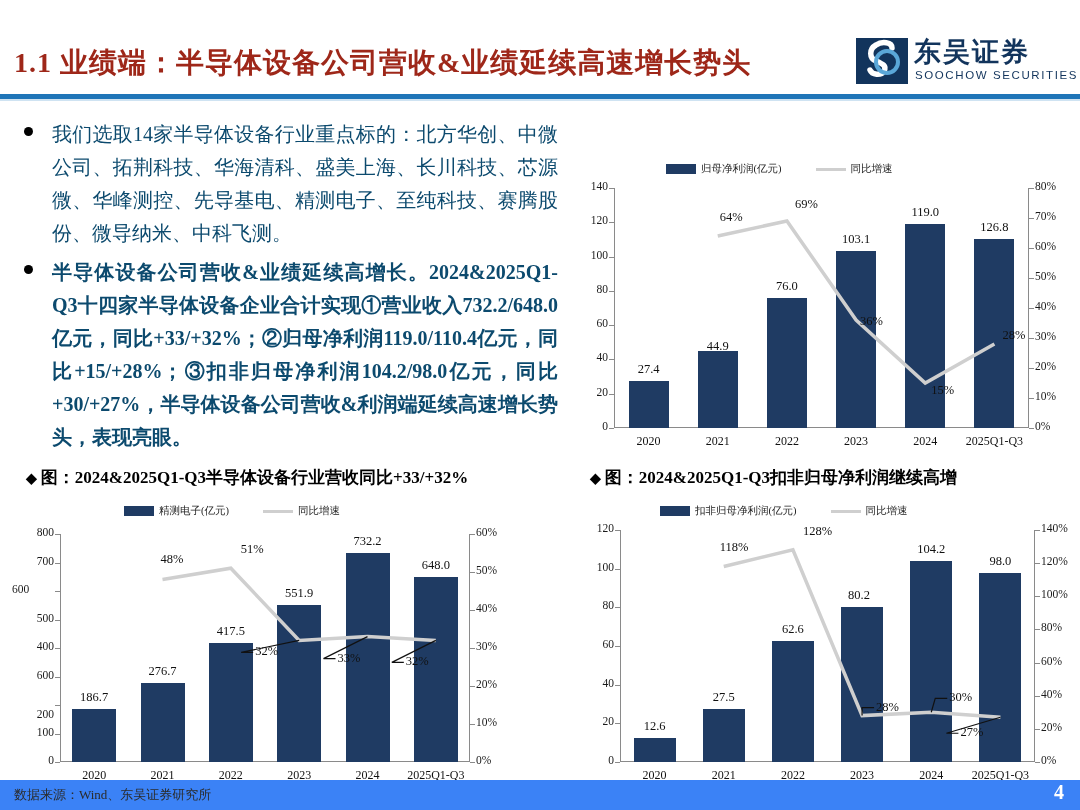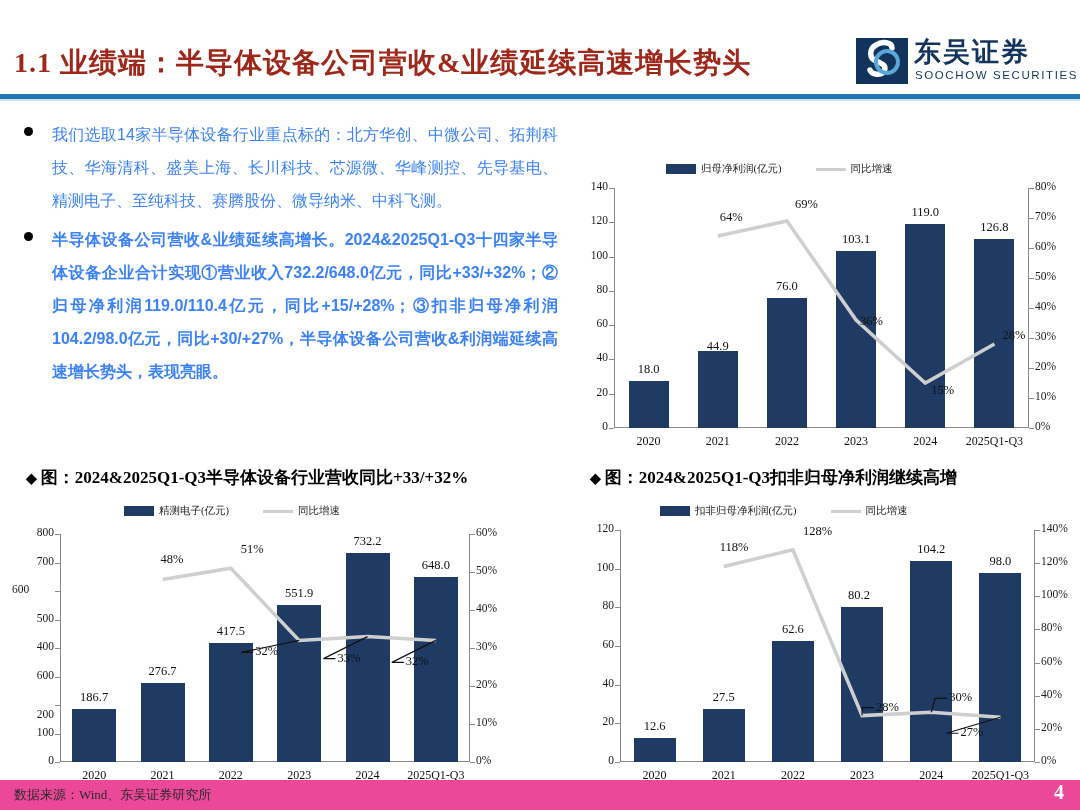--- a/index.html
+++ b/index.html
@@ -25,21 +25,21 @@
 
   .logo{position:absolute;right:14px;top:36px;width:210px;height:56px;}
   .logo-mark{position:absolute;left:0;top:2px;width:52px;height:46px;}
   .logo-cn{position:absolute;left:58px;top:-2px;font-size:27px;font-weight:bold;color:#12345c;letter-spacing:2px;white-space:nowrap;font-family:"Liberation Sans",sans-serif;}
   .logo-en{position:absolute;left:59px;top:33px;font-size:11.5px;color:#12345c;letter-spacing:1.6px;white-space:nowrap;font-family:"Liberation Sans",sans-serif;}
 
   
   .bullets{position:absolute;left:18px;top:118px;width:540px;}
   .bullet{position:relative;padding-left:34px;margin-bottom:6px;}
   .dot{position:absolute;left:6px;top:9px;width:9px;height:9px;background:#000;border-radius:50%;}
-  .btext{font-size:16px;line-height:33px;color:#3b82f6;text-align:justify;font-family:Liberation Sans, sans-serif;}
+  .btext{font-size:20px;line-height:33px;color:#0c4a6e;text-align:justify;font-family:Liberation Serif, serif;}
   .btext.bold{font-weight:bold;}
 
   
   .chart-block{position:absolute;}
   .chart-title{font-size:17px;font-weight:bold;color:#000;white-space:nowrap;font-family:"Liberation Serif",serif;}
   .chart-title .dia{font-size:14px;margin-right:4px;}
   .legend{position:absolute;display:flex;align-items:center;gap:34px;font-size:10.5px;color:#222;font-family:"Liberation Serif",serif;}
   .lg{display:flex;align-items:center;gap:5px;white-space:nowrap;}
   .lg-swatch{width:30px;height:10px;background:#1F3B63;display:inline-block;}
   .lg-line{width:30px;height:3px;background:#cfcfcf;display:inline-block;}
@@ -50,21 +50,21 @@
   .tick{position:absolute;width:5px;height:1px;background:#8a8a8a;}
   .tlabel{position:absolute;font-size:11.5px;color:#1a1a1a;white-space:nowrap;font-family:"Liberation Serif",serif;}
   .tlabel.l{text-align:right;}
   .bar{position:absolute;background:#1F3B63;}
   .bar-label{position:absolute;font-size:12.5px;color:#111;white-space:nowrap;text-align:center;font-family:"Liberation Serif",serif;}
   .cat-label{position:absolute;font-size:12px;color:#111;white-space:nowrap;text-align:center;font-family:"Liberation Serif",serif;}
   .line-label{position:absolute;font-size:12.5px;color:#111;white-space:nowrap;font-family:"Liberation Serif",serif;}
   svg.series{position:absolute;left:0;top:0;overflow:visible;}
 
   
-  .footer{position:absolute;left:0;bottom:0;width:1080px;height:30px;background:#ec4899;}
+  .footer{position:absolute;left:0;bottom:0;width:1080px;height:30px;background:#3b82f6;}
   .footer-text{position:absolute;left:14px;top:6px;font-size:13px;color:#2b2b2b;font-family:"Liberation Serif",serif;white-space:nowrap;}
   .page-no{position:absolute;right:16px;top:1px;font-size:20px;color:#ffffff;font-weight:bold;font-family:"Liberation Serif",serif;}
 </style>
 </head>
 <body>
 
 <div class="page">
 
   <div class="header">
     <div class="title">1.1 业绩端：半导体设备公司营收&amp;业绩延续高速增长势头</div>
@@ -136,21 +136,21 @@
         <div class="tlabel" style="right:-50px;top:112px;width:44px;text-align:left;">40%</div>
         <div class="tick" style="right:-5px;top:90px;"></div>
         <div class="tlabel" style="right:-50px;top:82px;width:44px;text-align:left;">50%</div>
         <div class="tick" style="right:-5px;top:60px;"></div>
         <div class="tlabel" style="right:-50px;top:52px;width:44px;text-align:left;">60%</div>
         <div class="tick" style="right:-5px;top:30px;"></div>
         <div class="tlabel" style="right:-50px;top:22px;width:44px;text-align:left;">70%</div>
         <div class="tick" style="right:-5px;top:0px;"></div>
         <div class="tlabel" style="right:-50px;top:-8px;width:44px;text-align:left;">80%</div>
         <div class="bar" style="left:14.583333333333336px;bottom:0;width:40px;height:46.97142857142857px;background:#1F3B63;"></div>
-        <div class="bar-label" style="left:-5.416666666666664px;top:174.02857142857144px;width:80px;">18.0</div>
+        <div class="bar-label" style="left:-5.416666666666664px;top:174.02857142857144px;width:80px;">27.4</div>
         <div class="cat-label" style="left:-10.416666666666664px;top:246px;width:90px;">2020</div>
         <div class="bar" style="left:83.75px;bottom:0;width:40px;height:76.97142857142858px;background:#1F3B63;"></div>
         <div class="bar-label" style="left:63.75px;top:144.0285714285714px;width:80px;margin-top:7px;">44.9</div>
         <div class="cat-label" style="left:58.75px;top:246px;width:90px;">2021</div>
         <div class="bar" style="left:152.91666666666669px;bottom:0;width:40px;height:130.28571428571428px;background:#1F3B63;"></div>
         <div class="bar-label" style="left:132.91666666666669px;top:90.71428571428572px;width:80px;">76.0</div>
         <div class="cat-label" style="left:127.91666666666669px;top:246px;width:90px;">2022</div>
         <div class="bar" style="left:222.08333333333334px;bottom:0;width:40px;height:176.74285714285713px;background:#1F3B63;"></div>
         <div class="bar-label" style="left:202.08333333333334px;top:44.25714285714287px;width:80px;">103.1</div>
         <div class="cat-label" style="left:197.08333333333334px;top:246px;width:90px;">2023</div>

